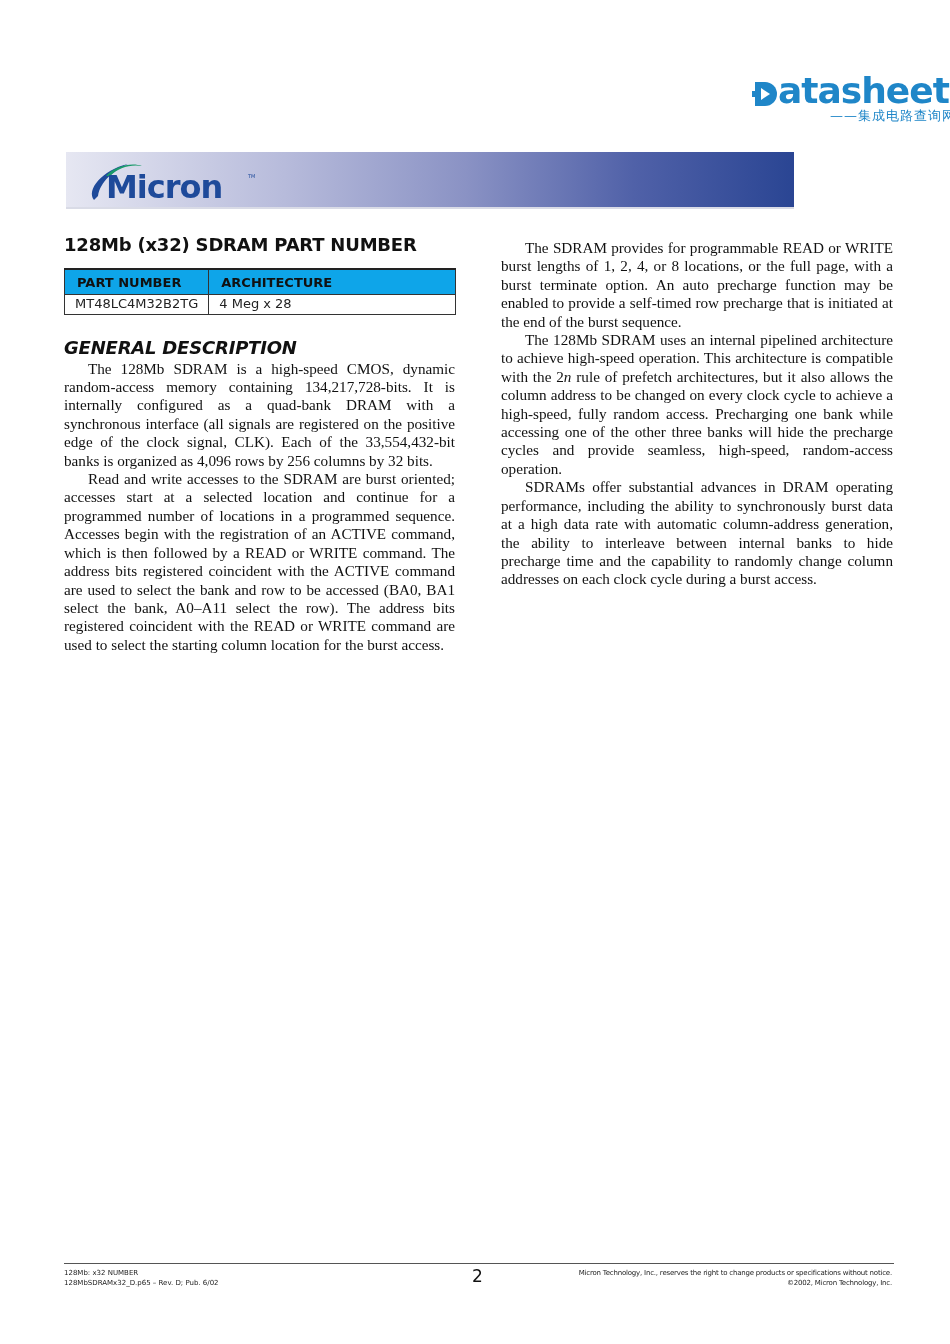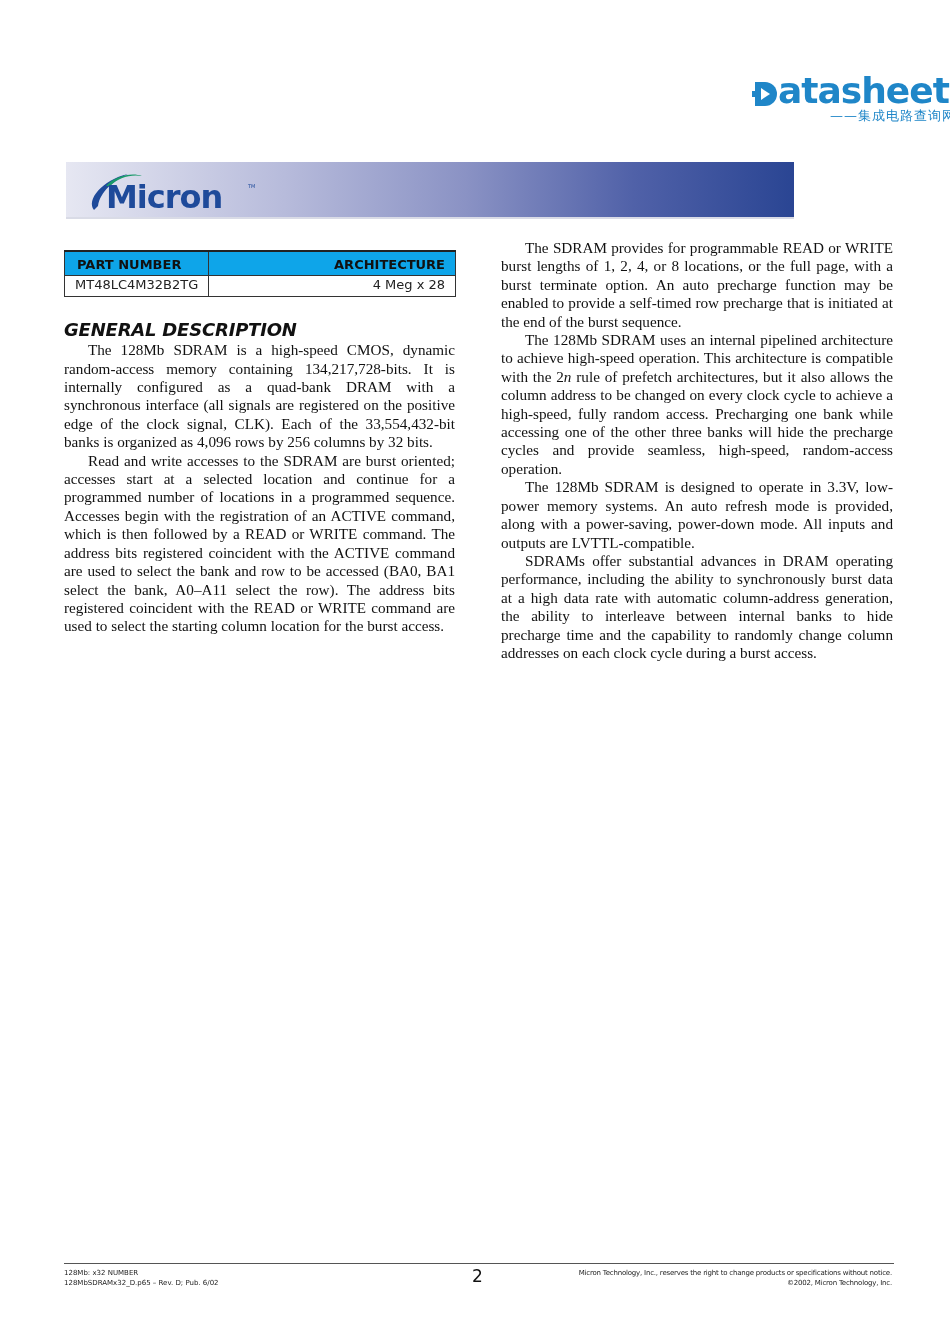--- a/index.html
+++ b/index.html
@@ -4,39 +4,39 @@
 <style>
   html, body { margin: 0; padding: 0; background: #ffffff; }
   body { width: 950px; height: 1344px; position: relative; overflow: hidden; color: #111; }
 
   .ds-logo { position: absolute; left: 752px; top: 78px; width: 195px; height: 46px; }
   .ds-logo .ds-mark { position: absolute; left: 0; top: 2px; width: 28px; height: 28px; }
   .ds-logo .ds-word { position: absolute; left: 26px; top: -4px; font-family: "DejaVu Sans", sans-serif; font-weight: bold; font-size: 36px; letter-spacing: -1px; color: #1f86c8; line-height: 34px; }
   .ds-logo .ds-word .five { color: #f2a11a; }
   .ds-logo .ds-sub { position: absolute; left: 78px; top: 29px; font-family: "DejaVu Sans", sans-serif; font-size: 13px; color: #1f86c8; letter-spacing: 1px; white-space: nowrap; }
 
-  .banner { position: absolute; left: 66px; top: 162px; width: 728px; height: 55px;
+  .banner { position: absolute; left: 66px; top: 152px; width: 728px; height: 55px;
     background: linear-gradient(to right, #e6e7f2 0%, #b7bbdb 30%, #8a92c4 55%, #5061a8 78%, #2a4593 100%); }
   .banner .shadow { position: absolute; left: 0; right: 0; bottom: -2px; height: 2px; background: #d9dbe6; }
   .micron-logo { position: absolute; left: 18px; top: 8px; width: 180px; height: 44px; }
   .banner-title { position: absolute; right: 16px; top: 3px; text-align: right; font-family: "DejaVu Sans", sans-serif; font-weight: bold; color: #ffffff; font-size: 21px; line-height: 23px; }
 
   .col { position: absolute; font-family: "Liberation Serif", "DejaVu Serif", serif; font-size: 15.2px; line-height: 18.4px; text-align: justify; }
   .col-left { left: 64px; top: 236px; width: 391px; }
   .col-right { left: 501px; top: 239px; width: 392px; }
   .col p { margin: 0; text-indent: 24px; }
 
   h2.section { font-family: "DejaVu Sans", sans-serif; font-weight: bold; font-size: 18px; margin: 0; color: #111; letter-spacing: -0.2px; }
   .pn-title { margin-top: 0 !important; }
 
   table.pn { border-collapse: collapse; width: 392px; margin-top: 14px; font-family: "DejaVu Sans", sans-serif; font-size: 13px; }
   table.pn th { background: #0ea5e9; text-align: left; font-weight: bold; padding: 4px 10px 1px 12px; border-top: 2px solid #222; border-bottom: 1px solid #333; }
   table.pn td { padding: 0 10px 1px 10px; border-bottom: 1px solid #333; color: #222; }
   table.pn th:first-child, table.pn td:first-child { border-left: 1px solid #333; border-right: 1px solid #333; width: 118px; }
-  table.pn th:last-child, table.pn td:last-child { border-right: 1px solid #333; text-align: right; }
+  table.pn th:last-child, table.pn td:last-child { border-right: 1px solid #333; }
 
   .gd-title { margin-top: 24px !important; margin-bottom: 2px !important; font-style: italic; }
 
   .footer-rule { position: absolute; left: 64px; top: 1263px; width: 830px; height: 1px; background: #555; }
   .footer-left { position: absolute; left: 64px; top: 1268px; font-family: "DejaVu Sans", sans-serif; font-size: 7px; line-height: 10px; color: #222; }
   .footer-page { position: absolute; left: 472px; top: 1266px; font-family: "DejaVu Sans", sans-serif; font-size: 17px; color: #111; }
   .footer-right { position: absolute; right: 58px; top: 1268px; text-align: right; font-family: "DejaVu Sans", sans-serif; font-size: 7px; line-height: 10px; color: #222; letter-spacing: -0.2px; }
 </style>
 </head>
 <body>
@@ -55,20 +55,21 @@
   <svg class="micron-logo" viewBox="0 0 180 44">
     <path d="M10 40 C 2 30, 18 10, 44 4 C 30 10, 16 22, 14 36 Z" fill="#1e4a9a"></path>
     <path d="M22 16 C 30 6, 48 2, 58 6 C 46 4, 34 8, 26 16 Z" fill="#1a9a6a"></path>
     <text x="22" y="38" font-family="DejaVu Sans, sans-serif" font-weight="bold" font-size="32" fill="#1e4a9a" letter-spacing="-1">Micron</text>
     <text x="164" y="18" font-family="DejaVu Sans, sans-serif" font-size="5" fill="#1e4a9a">TM</text>
   </svg>
   <div class="shadow"></div>
 </div>
 
 <div class="col col-left">
+  <h2 class="section pn-title">128Mb (x32) SDRAM PART NUMBER</h2>
   <table class="pn">
     <thead>
       <tr>
         <th>PART NUMBER</th>
         <th>ARCHITECTURE</th>
       </tr>
     </thead>
     <tbody>
       <tr>
         <td>MT48LC4M32B2TG</td>
@@ -78,21 +79,20 @@
   </table>
 
   <h2 class="section gd-title">GENERAL DESCRIPTION</h2>
   <p>The 128Mb SDRAM is a high-speed CMOS, dynamic random-access memory containing 134,217,728-bits. It is internally configured as a quad-bank DRAM with a synchronous interface (all signals are registered on the positive edge of the clock signal, CLK). Each of the 33,554,432-bit banks is organized as 4,096 rows by 256 columns by 32 bits.</p>
   <p>Read and write accesses to the SDRAM are burst oriented; accesses start at a selected location and continue for a programmed number of locations in a programmed sequence. Accesses begin with the registration of an ACTIVE command, which is then followed by a READ or WRITE command. The address bits registered coincident with the ACTIVE command are used to select the bank and row to be accessed (BA0, BA1 select the bank, A0–A11 select the row). The address bits registered coincident with the READ or WRITE command are used to select the starting column location for the burst access.</p>
 </div>
 
 <div class="col col-right">
   <p>The SDRAM provides for programmable READ or WRITE burst lengths of 1, 2, 4, or 8 locations, or the full page, with a burst terminate option. An auto precharge function may be enabled to provide a self-timed row precharge that is initiated at the end of the burst sequence.</p>
   <p>The 128Mb SDRAM uses an internal pipelined architecture to achieve high-speed operation. This architecture is compatible with the 2<i>n</i> rule of prefetch architectures, but it also allows the column address to be changed on every clock cycle to achieve a high-speed, fully random access. Precharging one bank while accessing one of the other three banks will hide the precharge cycles and provide seamless, high-speed, random-access operation.</p>
-  <p>The 128Mb SDRAM is designed to operate in 3.3V, low-power memory systems. An auto refresh mode is provided, along with a power-saving, power-down mode. All inputs and outputs are LVTTL-compatible.</p>
   <p>SDRAMs offer substantial advances in DRAM operating performance, including the ability to synchronously burst data at a high data rate with automatic column-address generation, the ability to interleave between internal banks to hide precharge time and the capability to randomly change column addresses on each clock cycle during a burst access.</p>
 </div>
 
 <div class="footer-rule"></div>
 <div class="footer-left">
   <div>128Mb: x32 NUMBER</div>
   <div>128MbSDRAMx32_D.p65 – Rev. D; Pub. 6/02</div>
 </div>
 <div class="footer-page">2</div>
 <div class="footer-right">

